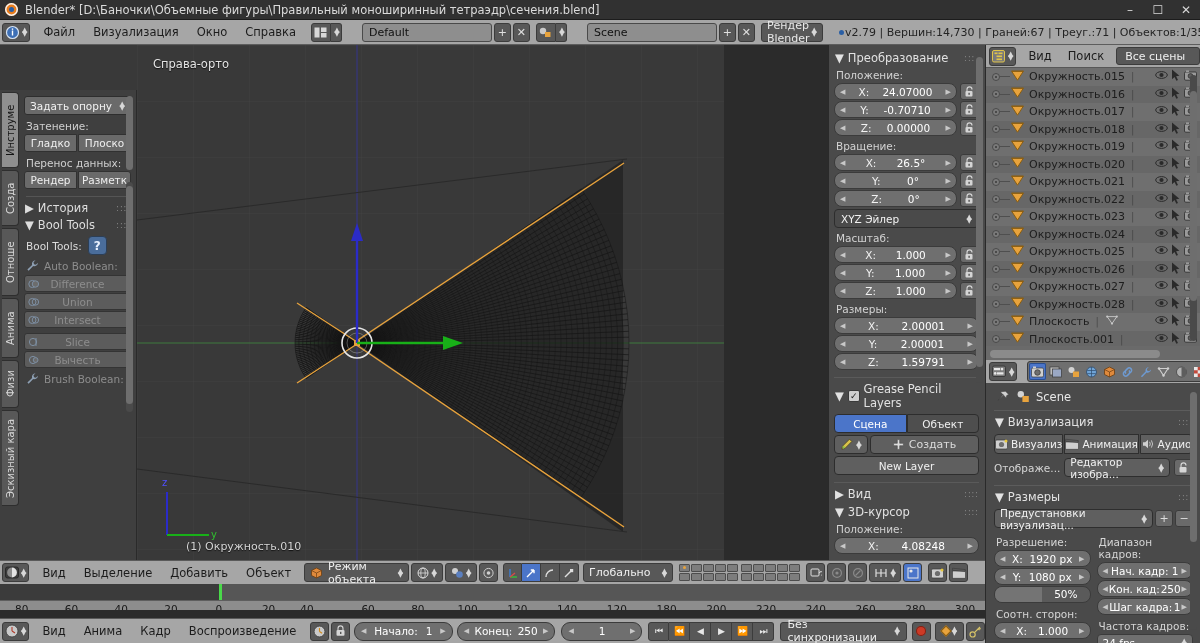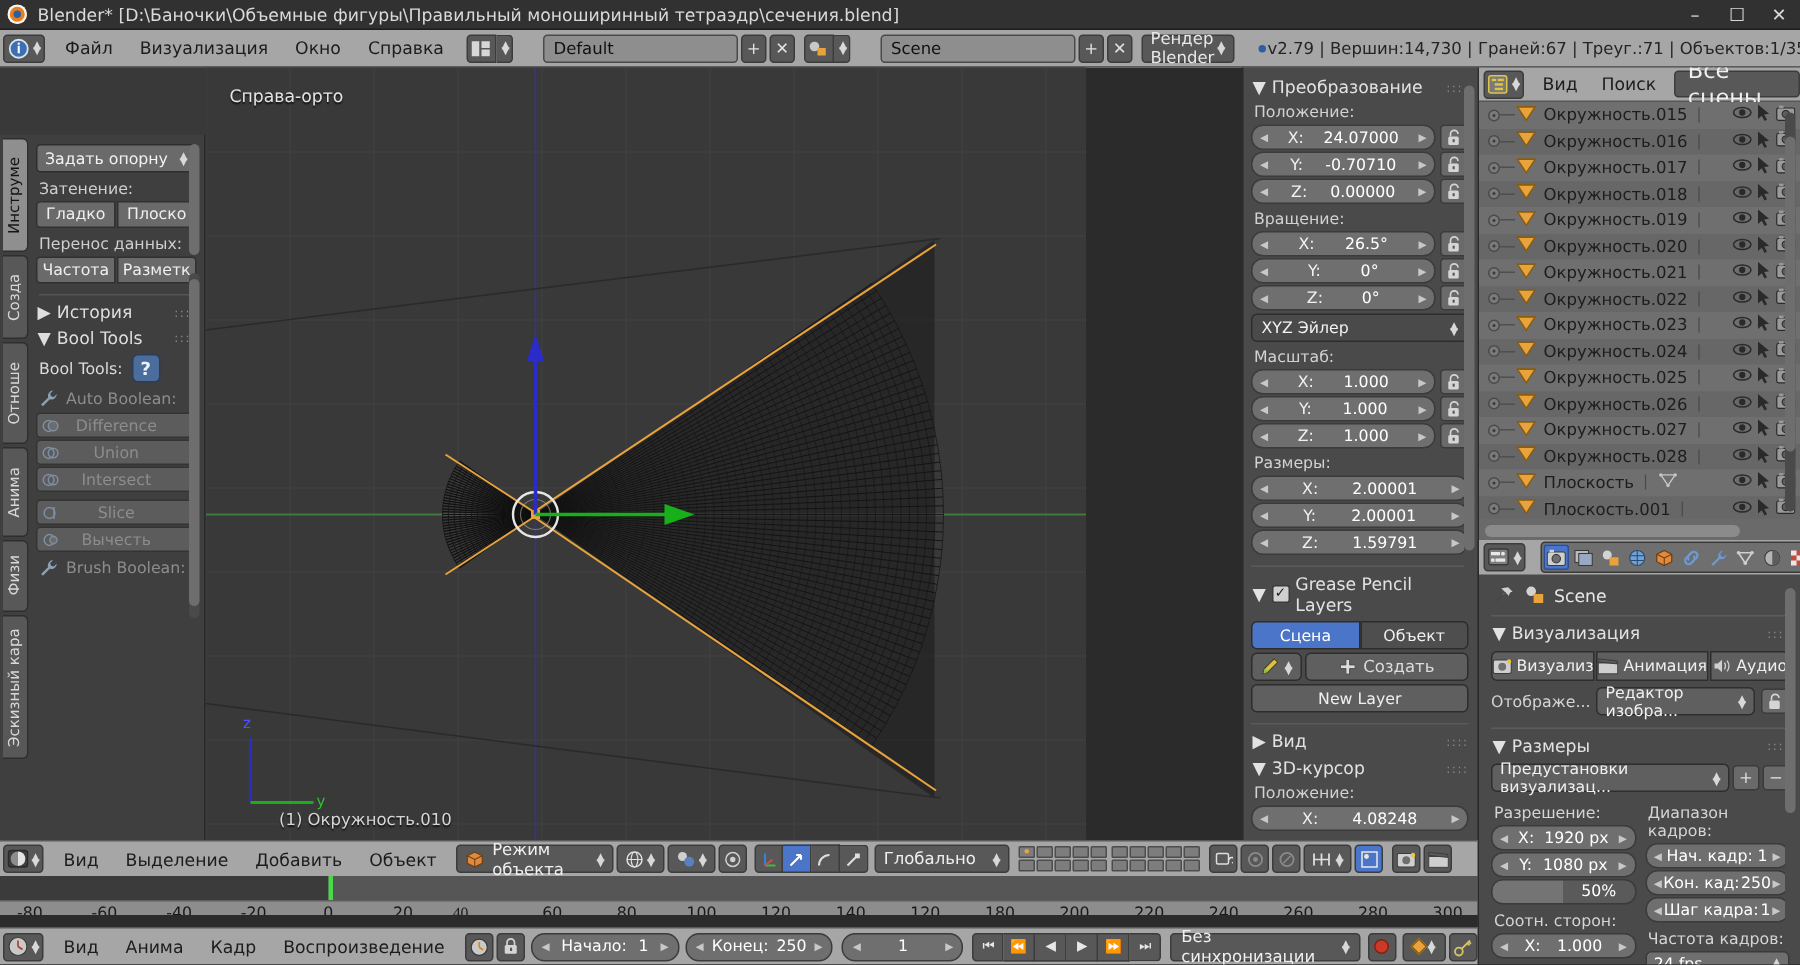--- a/index.html
+++ b/index.html
@@ -180,21 +180,21 @@
     position:absolute; left:985px; top:45px; width:215px; height:315px;
     background:#6a6a6a; border-left:1px solid #2a2a2a; overflow:hidden;
   }
   .out-hdr{
     height:23px; background:#a6a6a6; display:flex; align-items:center; padding-left:3px;
     border-bottom:1px solid #575757;
   }
   .out-hdr .menu-item{ color:#1c1c1c; line-height:23px; padding:0 8px; }
   .out-scope{
     height:18px;background:#585858;border:1px solid #3c3c3c;border-radius:3px;
-    display:flex;align-items:center;padding:0 8px;color:#efefef;font-size:15px;margin-left:4px;width:86px;
+    display:flex;align-items:center;padding:0 8px;color:#efefef;font-size:11px;margin-left:4px;width:86px;
   }
   .out-list{ position:absolute; left:0; top:23px; width:215px; height:278px; overflow:hidden;}
   .out-row{ height:17.5px; display:flex; align-items:center; padding-left:6px; position:relative;}
   .out-row:nth-child(odd){ background:#6f6f6f; }
   .out-row:nth-child(even){ background:#676767; }
   .out-name{ color:#1d1d1d; font-size:11px; margin-left:4px; white-space:nowrap;}
   .out-icons{ position:absolute; right:4px; top:1px; display:flex; gap:3px; align-items:center;}
   .expand-dot{
     width:8px;height:8px;border-radius:50%;border:1px solid #4a4a4a;background:#7a7a7a;
     display:inline-block;position:relative;
@@ -627,21 +627,21 @@
         </div>
 
         <div class="lbl">Затенение:</div>
         <div class="btn-row">
           <div class="bbtn left">Гладко</div>
           <div class="bbtn right">Плоско</div>
         </div>
 
         <div class="lbl">Перенос данных:</div>
         <div class="btn-row">
-          <div class="bbtn left">Частота</div>
+          <div class="bbtn left">Рендер</div>
           <div class="bbtn right">Разметк</div>
         </div>
 
         <div class="hr-sep"></div>
 
         <div class="panel-hd">
           <span>▶</span>
           <span>История</span>
           <span class="grip">::::</span>
         </div>
@@ -1809,21 +1809,21 @@
       <div class="past" id="tl-past" style="width: 218.889px;"></div>
       <div class="tl-playhead" id="tl-playhead" style="left: 218.889px;"></div>
     </div>
     <div class="tl-ruler" id="tl-ruler">
         <div class="tl-tick" style="left: 19.899px;">-80</div>
         <div class="tl-tick" style="left: 69.6465px;">-60</div>
         <div class="tl-tick" style="left: 119.394px;">-40</div>
         <div class="tl-tick" style="left: 169.141px;">-20</div>
         <div class="tl-tick" style="left: 218.889px;">0</div>
         <div class="tl-tick" style="left: 268.636px;">20</div>
-        <div class="tl-tick" style="left: 307px; font-family: Liberation Serif, serif;">40</div>
+        <div class="tl-tick" style="left: 307px;">40</div>
         <div class="tl-tick" style="left: 368.131px;">60</div>
         <div class="tl-tick" style="left: 417.879px;">80</div>
         <div class="tl-tick" style="left: 467.626px;">100</div>
         <div class="tl-tick" style="left: 517.374px;">120</div>
         <div class="tl-tick" style="left: 567.121px;">140</div>
         <div class="tl-tick" style="left: 616.869px;">120</div>
         <div class="tl-tick" style="left: 666.616px;">180</div>
         <div class="tl-tick" style="left: 716.364px;">200</div>
         <div class="tl-tick" style="left: 766.111px;">220</div>
         <div class="tl-tick" style="left: 815.859px;">240</div>

